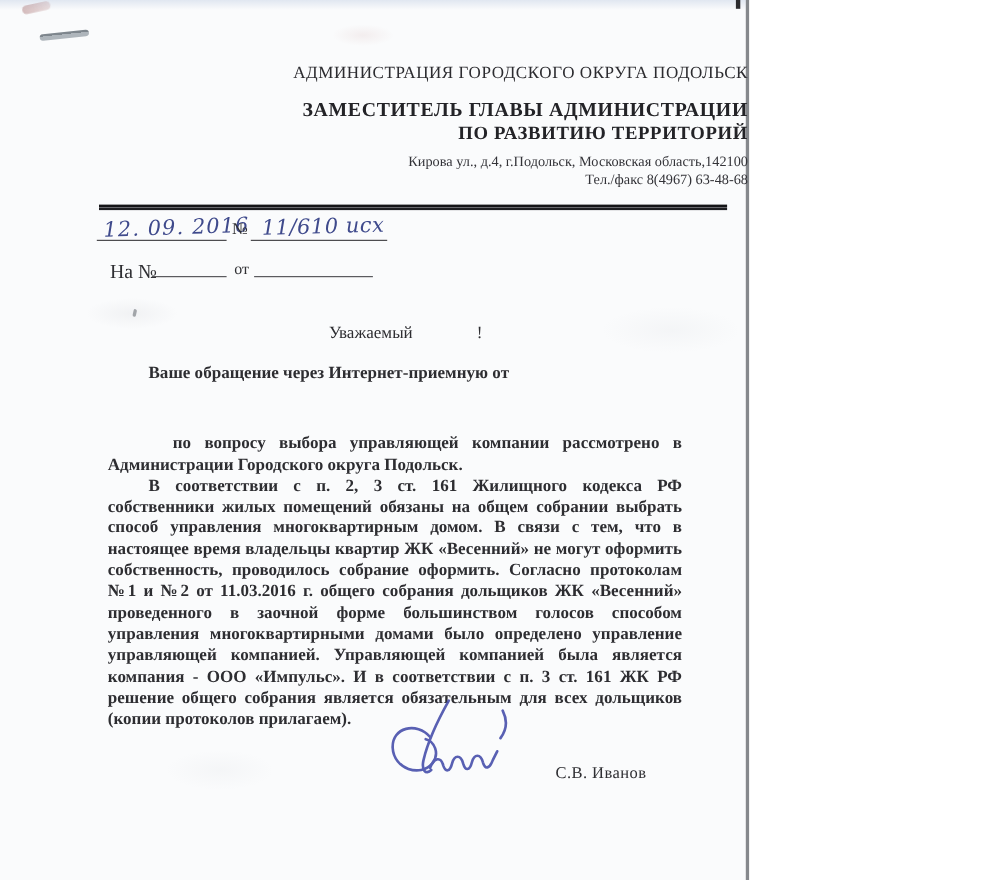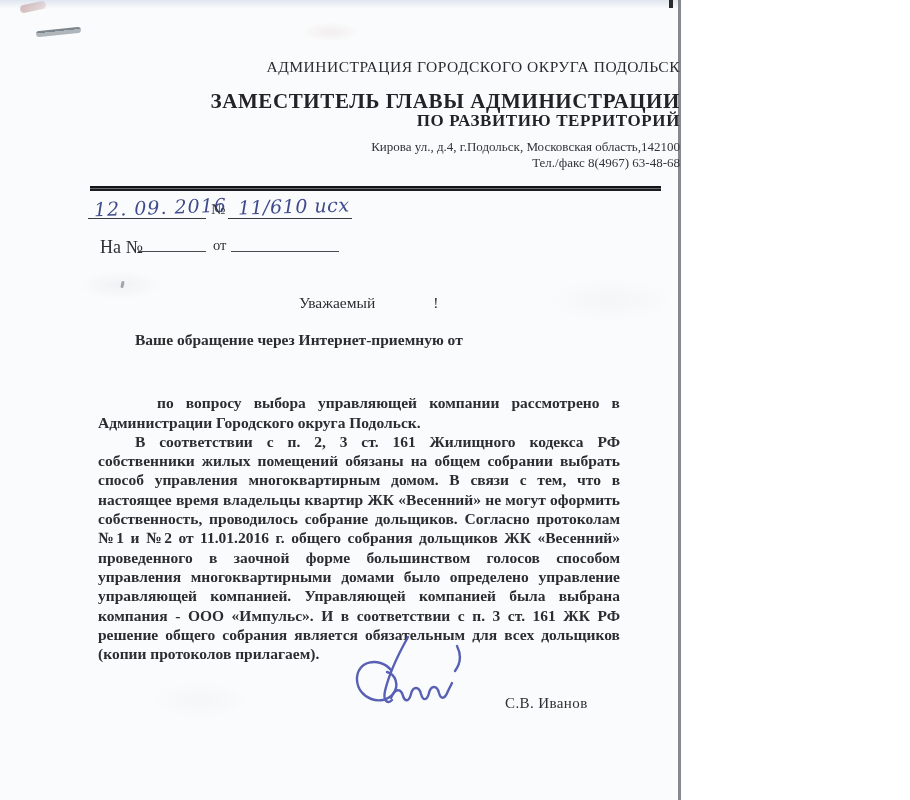--- a/index.html
+++ b/index.html
@@ -24,21 +24,21 @@
     background:linear-gradient(90deg, rgba(150,85,85,0.38), rgba(170,110,110,0.20));
     transform:rotate(-12deg);filter:blur(0.6px);}
   .mark-slash{position:absolute;left:36px;top:29px;width:45px;height:6px;border-radius:3px;
     background:linear-gradient(180deg,#7e868d 0 35%,#aeb5bb 35% 100%);
     transform:rotate(-6deg);}
   .speck{position:absolute;left:121px;top:281px;width:3px;height:7px;background:#8d9196;
     transform:rotate(12deg);border-radius:2px;opacity:0.8;}
   
   .lh{position:absolute;left:34px;width:646px;text-align:right;color:#2c2c30;}
   .org{top:58px;font-size:15.5px;letter-spacing:0.5px;}
-  .dept1{top:89px;font-size:21px;font-weight:bold;letter-spacing:0.6px;color:#232327;}
+  .dept1{top:89px;font-size:18px;font-weight:bold;letter-spacing:0.6px;color:#232327;}
   .dept2{top:111px;font-size:17px;font-weight:bold;letter-spacing:0.6px;color:#232327;}
   .addr{top:139px;font-size:13px;color:#333338;}
   .phone{top:155px;font-size:13px;color:#333338;}
   .email{top:169px;font-size:13px;color:#333338;}
   .rule{position:absolute;left:90px;top:186px;width:571px;height:5px;
     background:linear-gradient(180deg,#141417 0 2px,#68686d 2px 3px,#1d1d21 3px 5px);}
   
   .hand{font-family:"DejaVu Serif",serif;font-style:italic;color:#3f4a8c;}
   .date-hw{position:absolute;left:94px;top:196px;font-size:19px;letter-spacing:1px;transform:rotate(-2deg);}
   .num-hw{position:absolute;left:238px;top:195px;font-size:19px;letter-spacing:0.5px;transform:rotate(-1.5deg);}
@@ -92,25 +92,25 @@
   <div class="greeting">Уважаемый               !</div>
 
   <div class="bodytext">
     <div class="bl ind1">Ваше обращение через Интернет-приемную от</div>
     <div class="bl ind2 j">по вопросу выбора управляющей компании рассмотрено в</div>
     <div class="bl">Администрации Городского округа Подольск.</div>
     <div class="bl ind1 j">В соответствии с п. 2, 3 ст. 161 Жилищного кодекса РФ</div>
     <div class="bl j">собственники жилых помещений обязаны на общем собрании выбрать</div>
     <div class="bl j">способ управления многоквартирным домом. В связи с тем, что в</div>
     <div class="bl j">настоящее время владельцы квартир ЖК «Весенний» не могут оформить</div>
-    <div class="bl j">собственность, проводилось собрание дольщиков. Согласно протоколам</div>
-    <div class="bl j">№1 и №2 от 11.01.2016 г. общего собрания дольщиков ЖК «Весенний»</div>
+    <div class="bl j">собственность, проводилось собрание оформить. Согласно протоколам</div>
+    <div class="bl j">№1 и №2 от 11.03.2016 г. общего собрания дольщиков ЖК «Весенний»</div>
     <div class="bl j">проведенного в заочной форме большинством голосов способом</div>
     <div class="bl j">управления многоквартирными домами было определено управление</div>
-    <div class="bl j">управляющей компанией. Управляющей компанией была выбрана</div>
+    <div class="bl j">управляющей компанией. Управляющей компанией была является</div>
     <div class="bl j">компания - ООО «Импульс». И в соответствии с п. 3 ст. 161 ЖК РФ</div>
     <div class="bl j">решение общего собрания является обязательным для всех дольщиков</div>
     <div class="bl">(копии протоколов прилагаем).</div>
   </div>
 
   <svg class="sig" viewBox="0 0 130 90">
     <g fill="none" stroke="#4b53ad" stroke-width="2.4" stroke-linecap="round" opacity="0.92">
       <path d="M46,40 C34,26 11,31 12,50 C13,69 37,77 48,64 C55,55 50,44 42,42"></path>
       <path d="M63,7 C54,23 44,44 40,61 C38,70 42,75 47,70"></path>
       <path d="M46,68 C50,58 56,58 58,66 C60,72 64,72 66,64 C68,56 74,56 76,64 C78,71 82,71 84,63 C86,55 92,55 94,63 C96,70 100,69 103,61 L107,53"></path>

